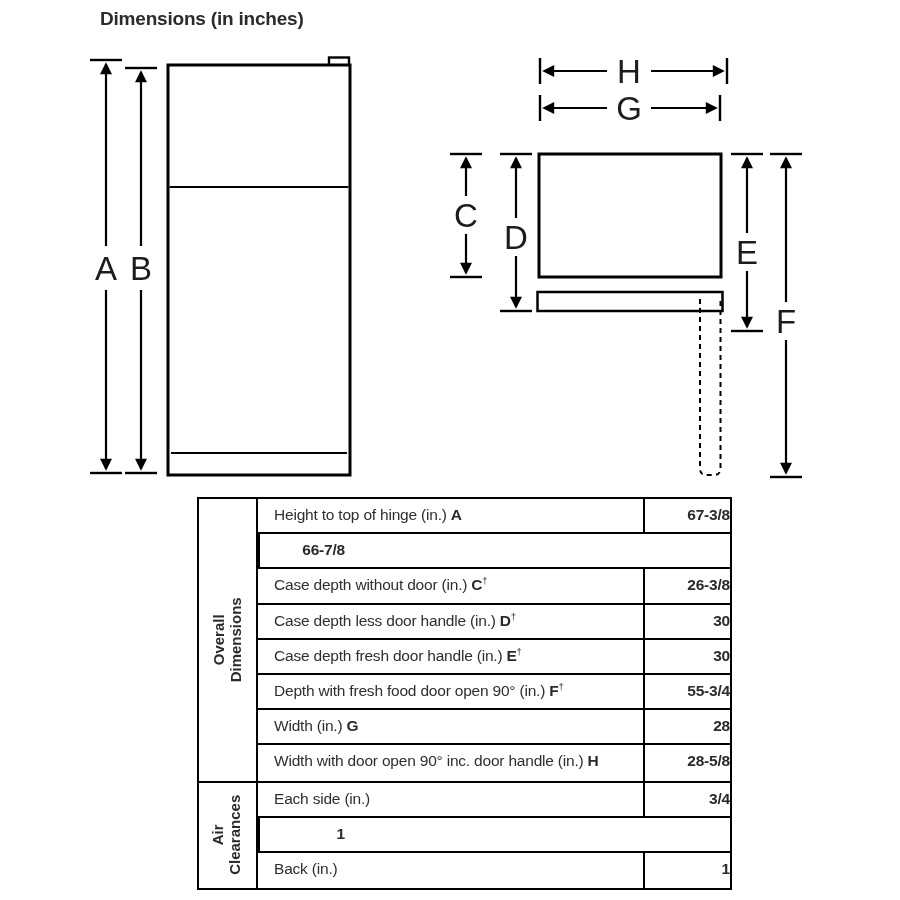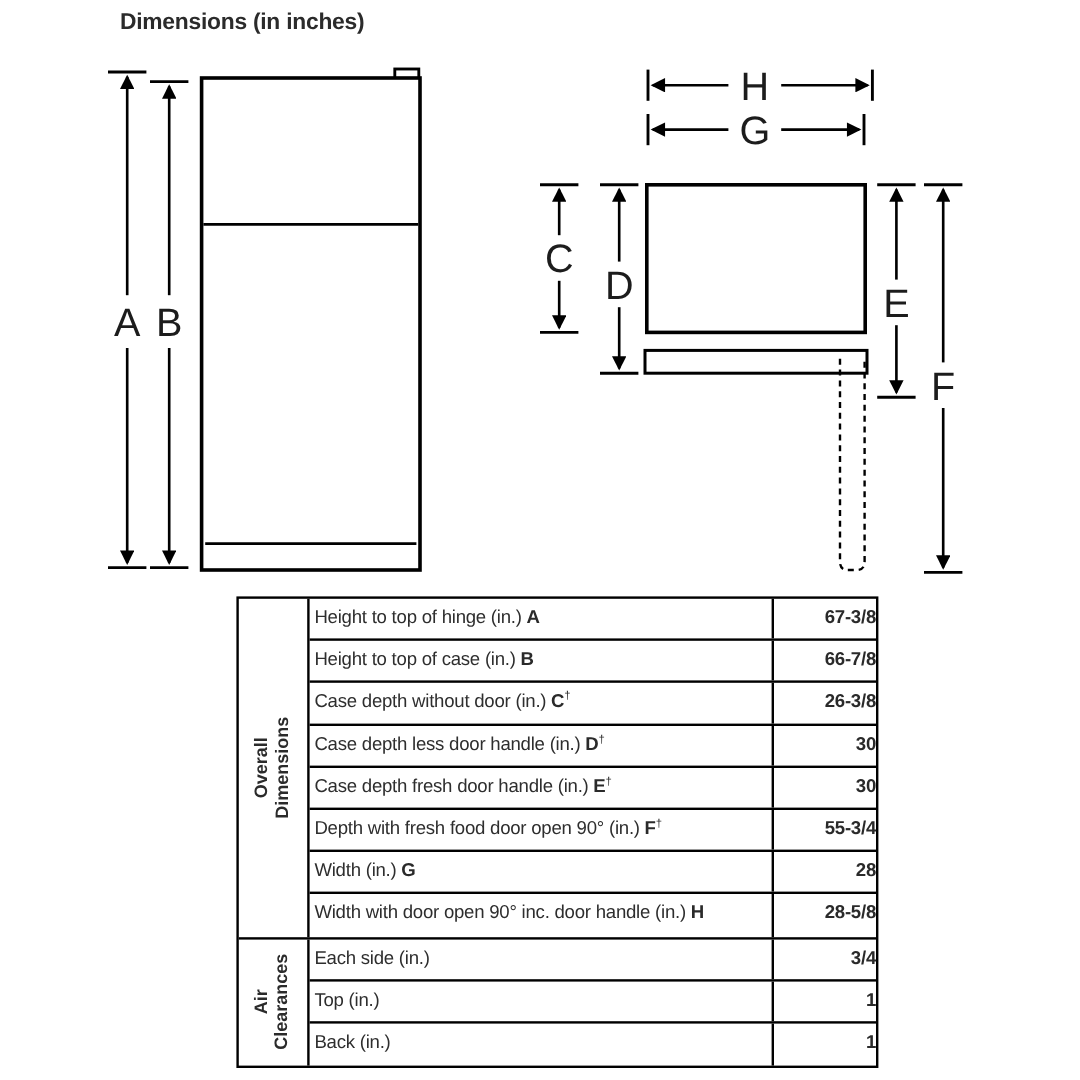--- a/index.html
+++ b/index.html
@@ -32,21 +32,21 @@
     transform:rotate(-90deg);font-weight:bold;font-size:15px;line-height:1.12;
     text-align:center;white-space:nowrap;color:#2b2b2b;
   }
   .rows-wrap{flex:1;display:flex;flex-direction:column;min-width:0;}
   .trow{
     height:35.2px;box-sizing:border-box;border-bottom:2.5px solid #000;
     display:flex;min-width:0;
   }
   .trow.last{border-bottom:none;gap:27px;}
   .label-cell{
-    flex:1;padding-left:4px;box-sizing:border-box;white-space:nowrap;overflow:hidden;
+    flex:1;padding-left:16px;box-sizing:border-box;white-space:nowrap;overflow:hidden;
     font-size:15.5px;line-height:32.2px;color:#2e2e2e;letter-spacing:-0.2px;
   }
   .ltr{font-weight:bold;margin-left:4px;color:#2a2a2a;}
   .dag{font-size:9.5px;line-height:0;vertical-align:super;color:#2e2e2e;}
   .value-cell{
     flex:0 0 87px;width:87px;border-left:2.5px solid #000;box-sizing:border-box;
     text-align:right;font-weight:bold;font-size:15.5px;line-height:32.2px;color:#2a2a2a;
     letter-spacing:-0.2px;
   }
 </style>
@@ -151,21 +151,20 @@
           <div>Overall</div>
           <div>Dimensions</div>
         </div>
       </div>
       <div class="rows-wrap">
         <div class="trow">
           <div class="label-cell"><span>Height to top of hinge (in.)</span><span class="ltr">A</span><sup class="dag"></sup></div>
           <div class="value-cell">67-3/8</div>
         </div>
         <div class="trow">
-          <div class="label-cell"><span>Height to top of case (in.)</span><span class="ltr">B</span><sup class="dag"></sup></div>
           <div class="value-cell">66-7/8</div>
         </div>
         <div class="trow">
           <div class="label-cell"><span>Case depth without door (in.)</span><span class="ltr">C</span><sup class="dag">†</sup></div>
           <div class="value-cell">26-3/8</div>
         </div>
         <div class="trow">
           <div class="label-cell"><span>Case depth less door handle (in.)</span><span class="ltr">D</span><sup class="dag">†</sup></div>
           <div class="value-cell">30</div>
         </div>
@@ -194,21 +193,20 @@
           <div>Air</div>
           <div>Clearances</div>
         </div>
       </div>
       <div class="rows-wrap">
         <div class="trow">
           <div class="label-cell"><span>Each side (in.)</span></div>
           <div class="value-cell">3/4</div>
         </div>
         <div class="trow">
-          <div class="label-cell"><span>Top (in.)</span></div>
           <div class="value-cell">1</div>
         </div>
         <div class="trow last">
           <div class="label-cell"><span>Back (in.)</span></div>
           <div class="value-cell">1</div>
         </div>
       </div>
     </div>
 
   </div>

